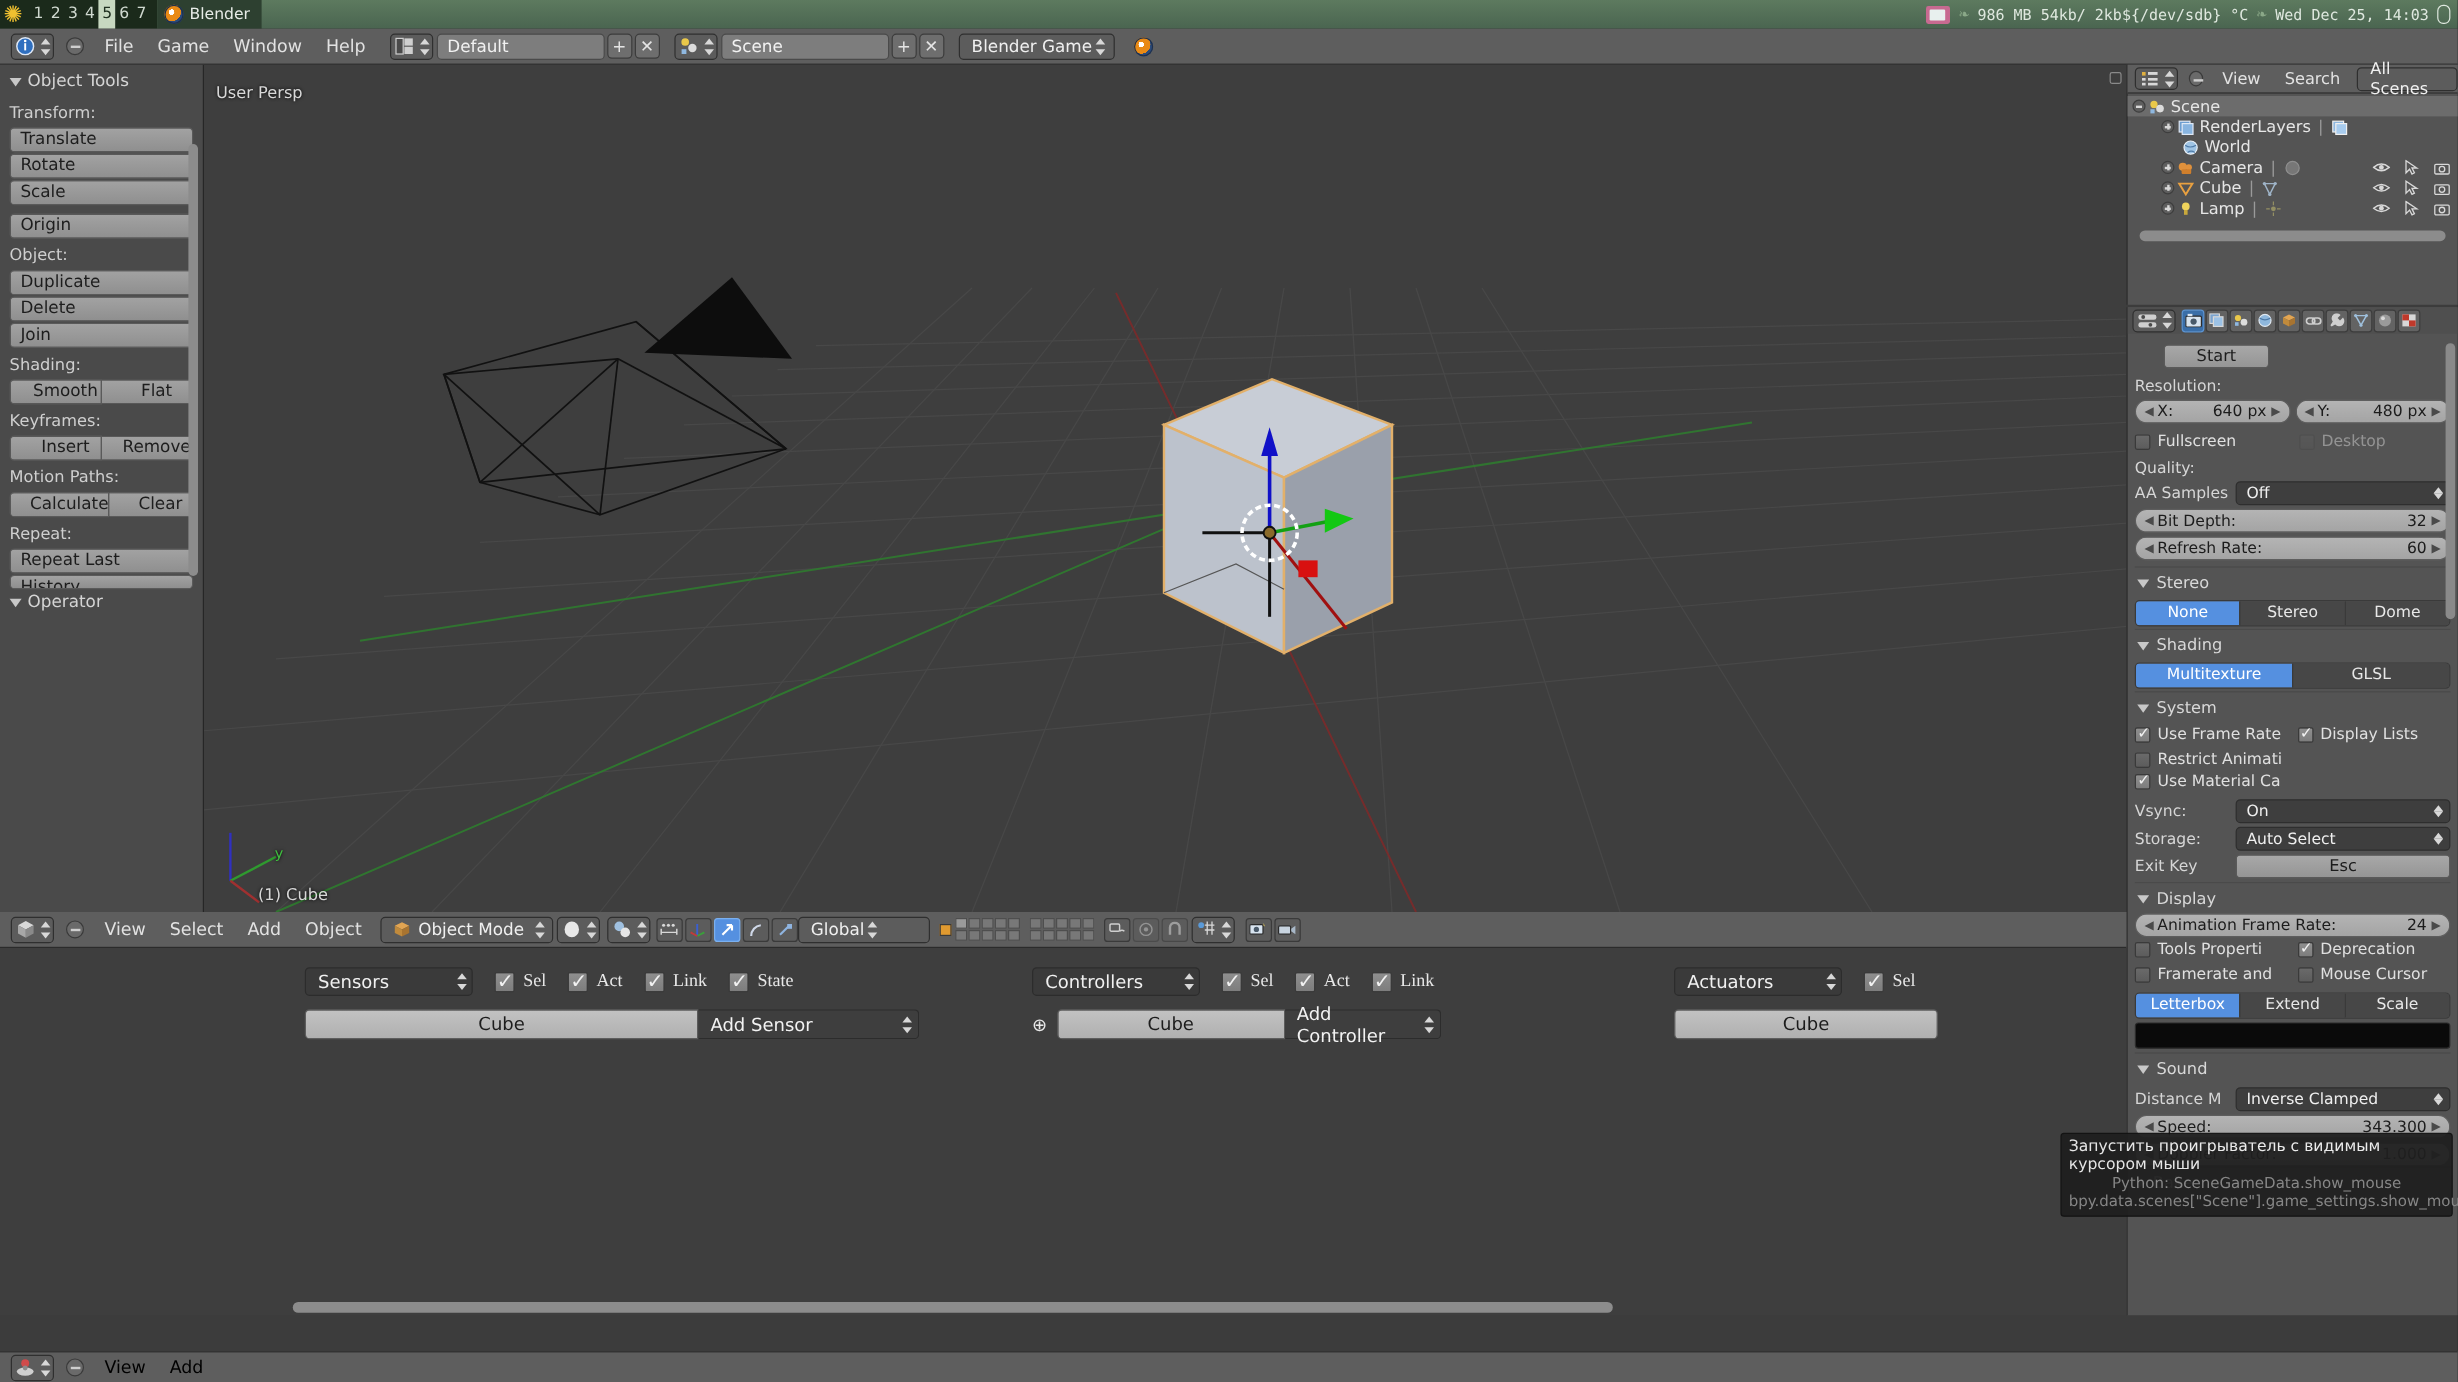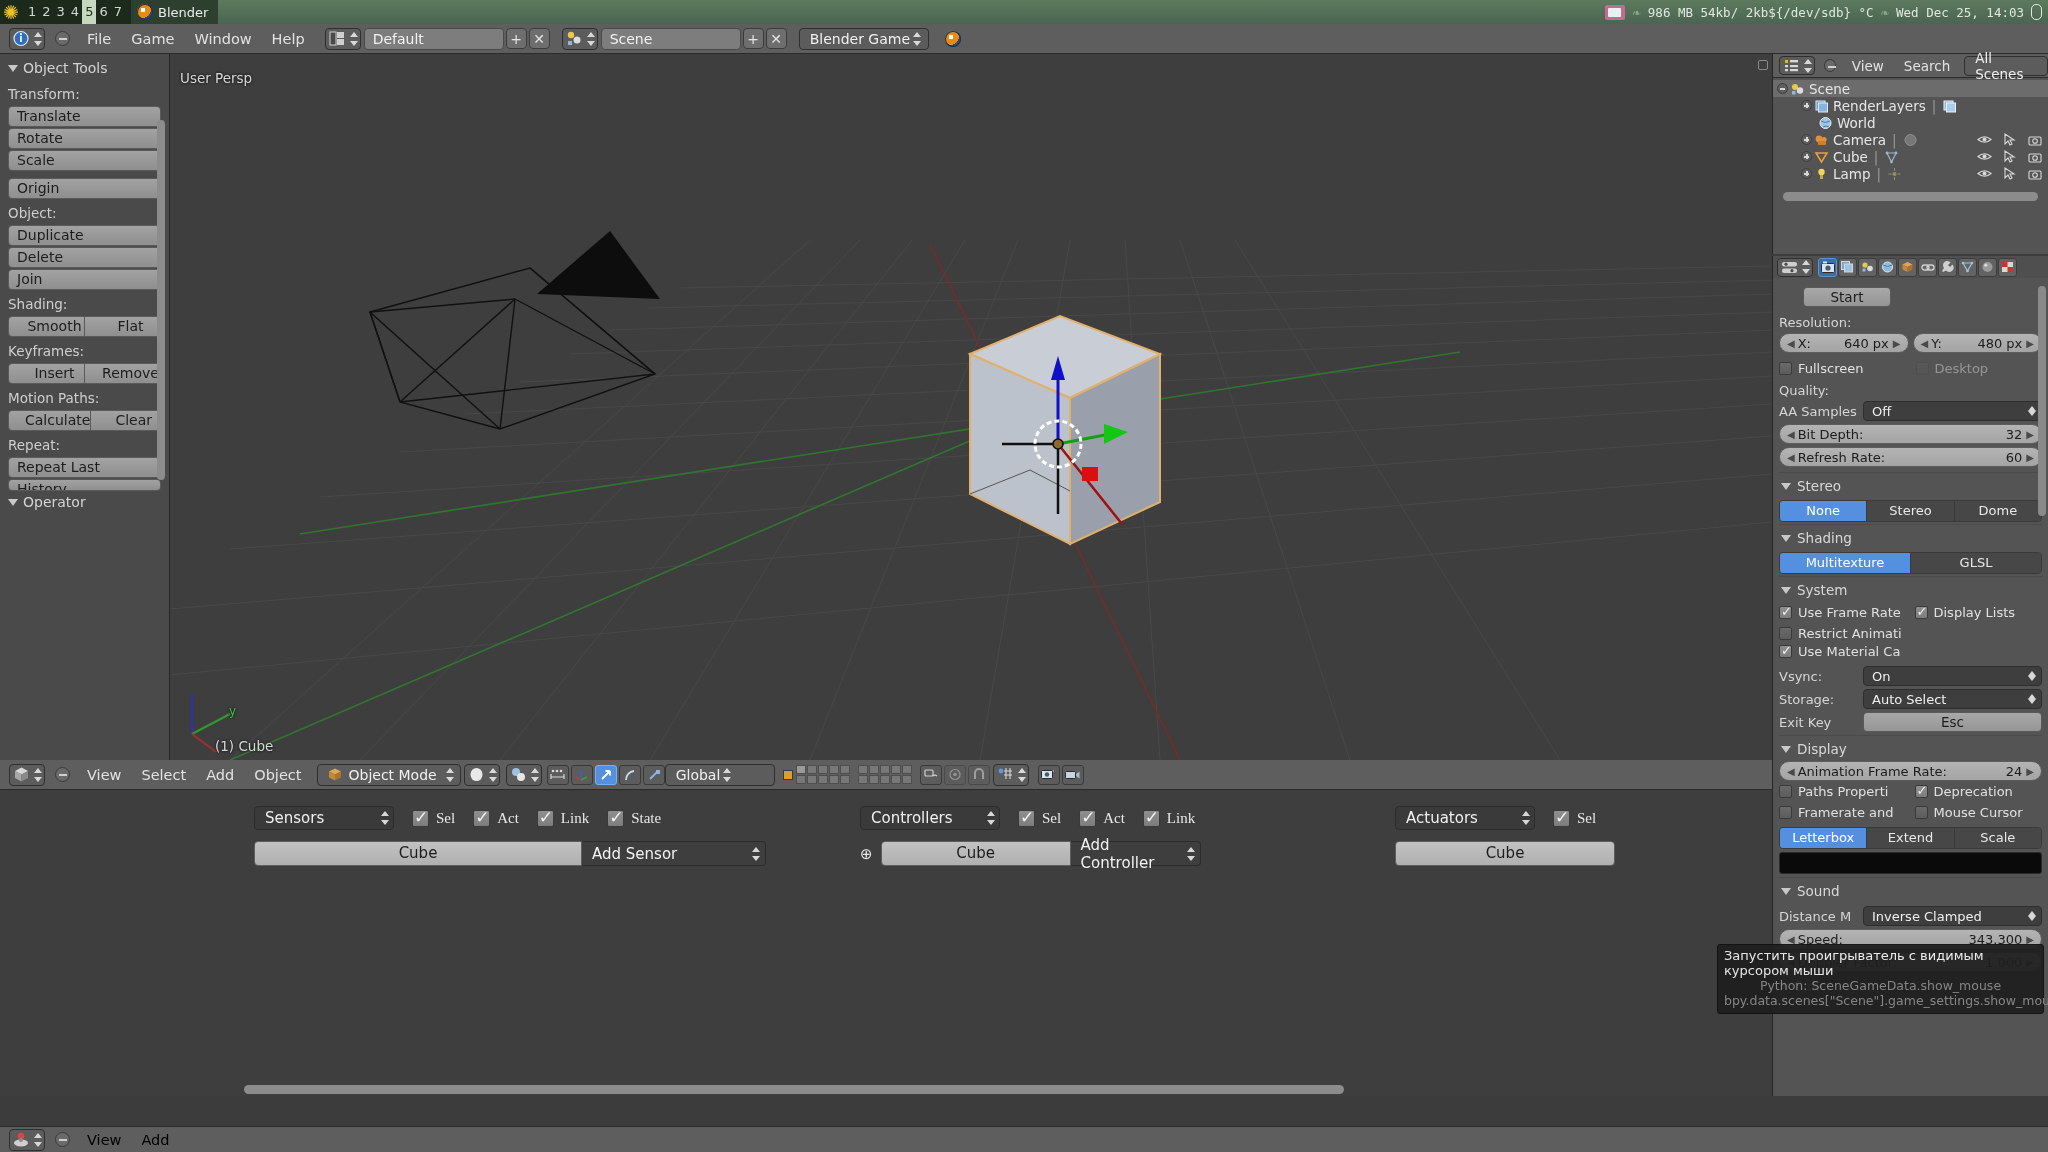--- a/index.html
+++ b/index.html
@@ -719,21 +719,21 @@
       </div>
       <div class="numf">
         <span class="arr">◀</span>
         <span style="margin-right:auto;margin-left:3px;">Animation Frame Rate:</span>
         <span>24</span>
         <span class="arr" style="margin-left:4px;">▶</span>
       </div>
       <div style="display:flex;gap:8px;">
         <div class="cbrow" style="flex:1;">
           <span class="cb"></span>
-          <span>Paths Properti</span>
+          <span>Tools Properti</span>
         </div>
         <div class="cbrow" style="flex:1;">
           <span class="cb on"></span>
           <span>Deprecation</span>
         </div>
       </div>
       <div style="display:flex;gap:8px;">
         <div class="cbrow" style="flex:1;">
           <span class="cb"></span>
           <span>Framerate and</span>

